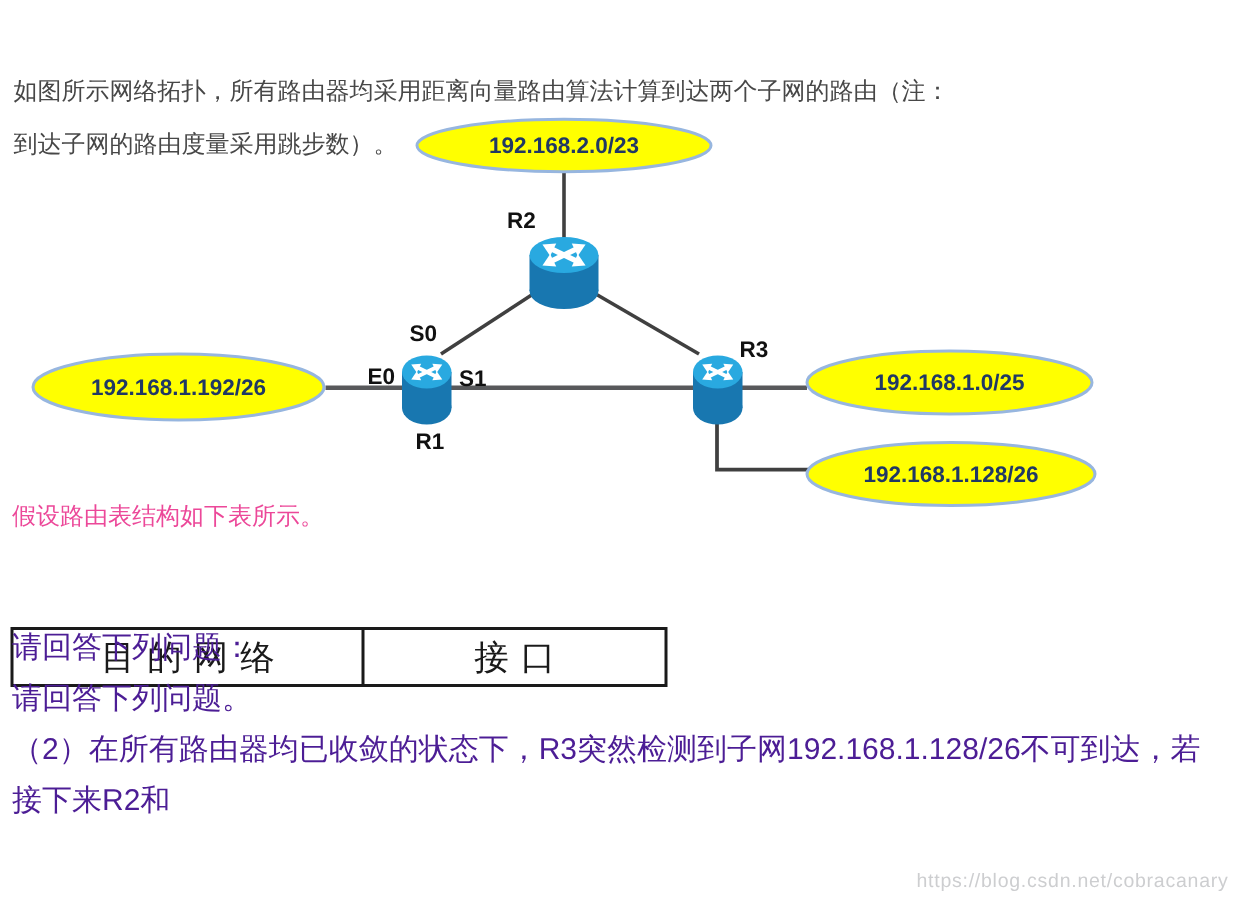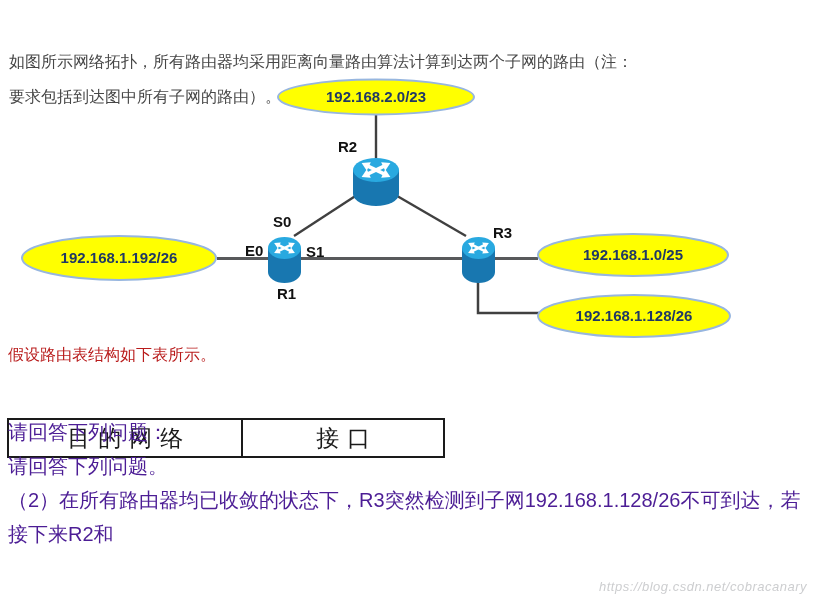--- a/index.html
+++ b/index.html
@@ -9,22 +9,22 @@
     font-family:"Liberation Sans", sans-serif;
   }
   .serif { font-family:"Liberation Serif", serif;margin-top:43px; }
   .sans  { font-family:"Liberation Sans", sans-serif; }
 
   .intro {
     position:absolute; left:9px; top:1px; width:808px;
     font-size:16px; line-height:35px; color:#474747;
   }
   .caption {
-    position:absolute; left:8px; top:344px; width:500px;
-    font-size:16px; line-height:22px; color:#b91c1c;
+    position:absolute; left:8px; top:334px; width:500px;
+    font-size:16px; line-height:22px; color:#ec4899;
   }
 
   
   .rtable {
     position:absolute; left:7px; top:375px; width:438px; height:40px;
     box-sizing:border-box; border:2px solid #1a1a1a; display:flex;
     background:#fff;
   }
   .rtable .cell {
     display:flex; align-items:center; justify-content:center;
@@ -33,36 +33,36 @@
   }
   .rtable .cell.c1 { width:54%; border-right:2px solid #1a1a1a; }
   .rtable .cell.c2 { width:46%;border-radius:15px; }
 
   .questions {
     position:absolute; left:8px; top:415px; width:812px;
     font-size:20px; line-height:34px; color:#4c1d95;
   }
 
   .watermark {
-    position:absolute; right:18px; top:579px;
-    font-size:13px; color:#cdced0; letter-spacing:0.5px;font-style:italic;
+    position:absolute; right:6px; top:579px;
+    font-size:13px; color:#cdced0; letter-spacing:0.5px;
   }
 
   .diagram { position:absolute; left:0; top:60px; width:825px; height:300px; }
   .diagram text.subnet-ip { font:bold 15px "Liberation Sans", sans-serif; }
   .diagram text.node-label { font:bold 15px "Liberation Sans", sans-serif; fill:#111111; }
 </style>
 </head>
 <body>
 
 <div id="page">
 
   <div class="intro serif">
     <div>如图所示网络拓扑，所有路由器均采用距离向量路由算法计算到达两个子网的路由（注：</div>
-    <div>要求包括到达图中所有子网的路由）。</div>
+    <div>到达子网的路由度量采用跳步数）。</div>
   </div>
 
   <svg class="diagram" viewBox="0 0 825 300" width="825" height="300">
 
     <line x1="376" y1="54" x2="376" y2="100" stroke-width="2.4" stroke="#404040"></line>
     <line x1="294" y1="176" x2="360" y2="133" stroke-width="2.4" stroke="#404040"></line>
     <line x1="392" y1="133" x2="466" y2="176" stroke-width="2.4" stroke="#404040"></line>
     <line x1="217" y1="198.5" x2="538" y2="198.5" stroke-width="3" stroke="#58595B"></line>
     <polyline points="478,210 478,253 540,253" fill="none" stroke-width="2.5" stroke="#404040"></polyline>
 

